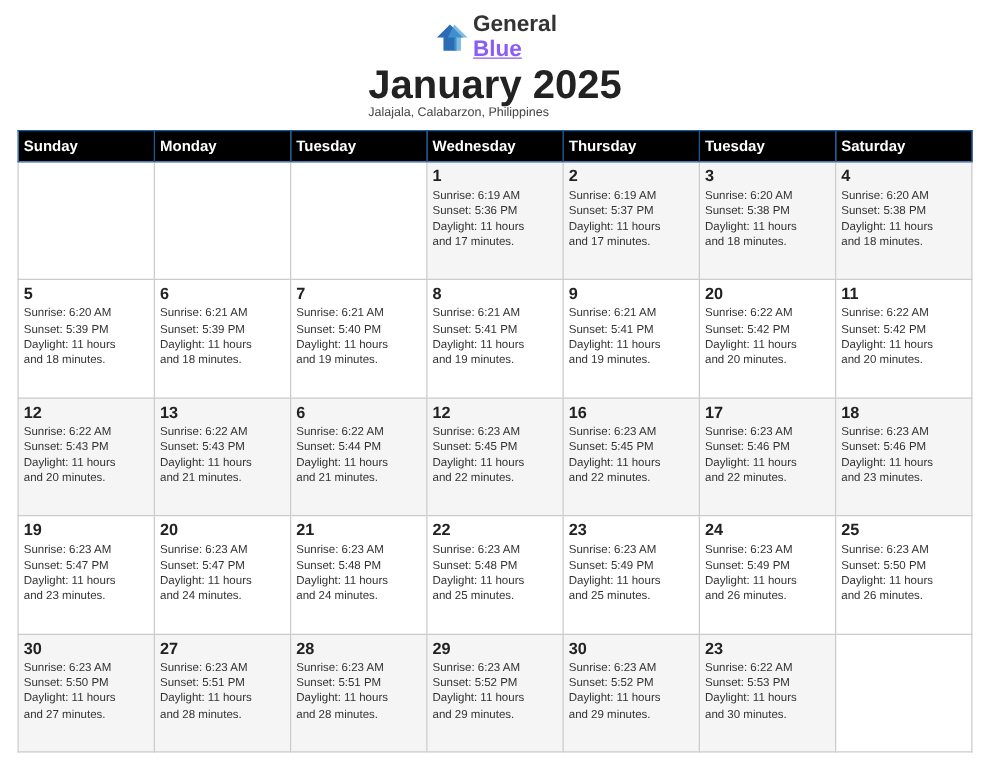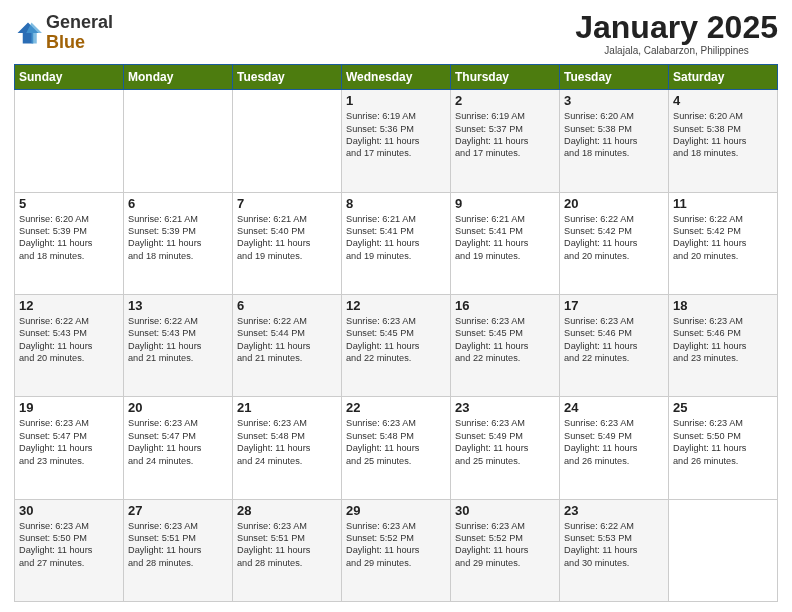--- a/index.html
+++ b/index.html
@@ -15,58 +15,59 @@
       height: 612px;
       padding: 10px 14px 10px 14px;
       display: flex;
       flex-direction: column;
     }
     .header {
       display: flex;
       justify-content: space-between;
       align-items: center;
       margin-bottom: 8px;
+      flex-direction: column;
     }
     .logo {
       display: flex;
       align-items: center;
       gap: 4px;
     }
     .logo-text {
       font-size: 18px;
       font-weight: bold;
       line-height: 1.1;
     }
     .logo-general { color: #333; }
-    .logo-blue { color: #a16207; }
+    .logo-blue { color: #8b5cf6; text-decoration: underline; }
     .logo-icon {
       width: 28px;
       height: 28px;
     }
     .title-block {
-      text-align: center;
+      text-align: left;
     }
     .month-title {
       font-size: 32px;
       font-weight: bold;
       color: #222;
       line-height: 1.1;
     }
     .subtitle {
       font-size: 10px;
       color: #444;
     }
     .calendar {
       border-collapse: collapse;
       width: 100%;
       flex: 1;
       table-layout: fixed;
     }
     .calendar thead th {
-      background: #4d7c0f;
+      background: #000000;
       color: #fff;
       font-size: 12px;
       font-weight: bold;
       padding: 5px 4px;
       text-align: left;
       border: 1px solid #1a5a9a;
     }
     .calendar tbody td {
       border: 1px solid #ccc;
       vertical-align: top;

